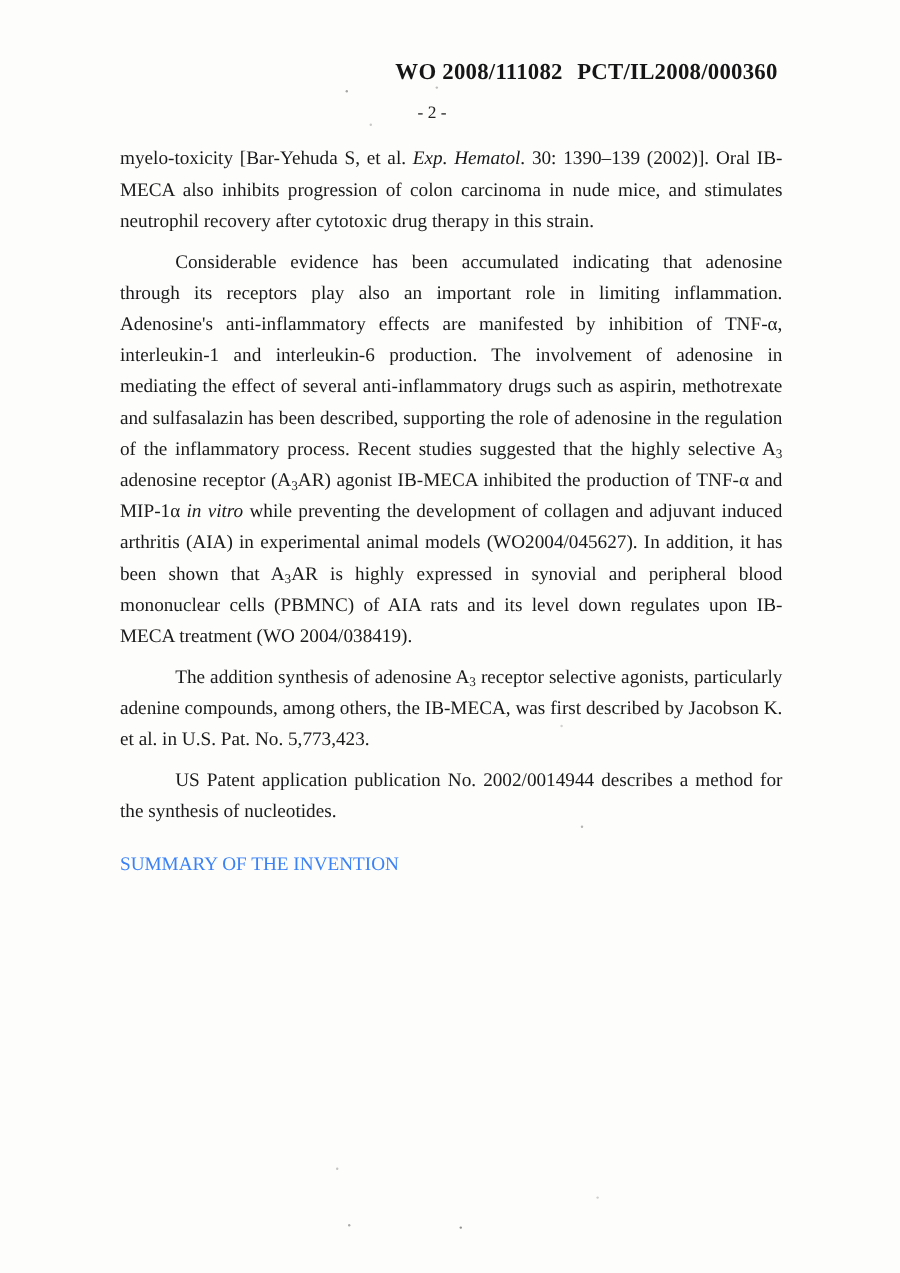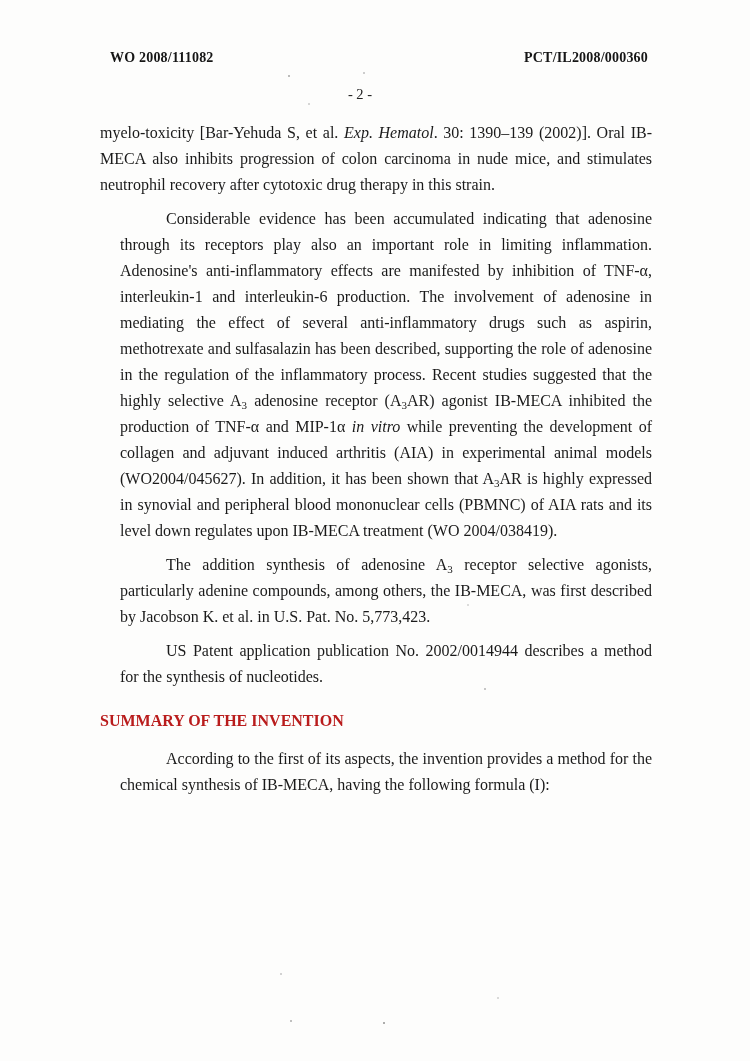--- a/index.html
+++ b/index.html
@@ -15,25 +15,26 @@
     font-family: "Liberation Serif", serif;
     color: #1c1c1c;
     overflow: hidden;
   }
   .header {
     position: absolute;
     top: 50px;
     left: 110px;
     width: 538px;
     display: flex;
-    justify-content: space-between;
-    font-size: 14px;
+    justify-content: flex-end;
+    font-size: 19px;
     font-weight: bold;
     color: #161616;
     letter-spacing: 0.2px;
+    gap: 12px;
   }
   .pagenum {
     position: absolute;
     top: 86px;
     left: 0;
     width: 720px;
     text-align: center;
     font-size: 14.5px;
     color: #222222;
   }
@@ -45,28 +46,27 @@
   }
   .doc-body p.para {
     margin: 0 0 8px 0;
     font-size: 16px;
     line-height: 26px;
     text-align: justify;
     color: #1a1a1a;
   }
   .doc-body p.para.indent {
     text-indent: 46px;
-    margin-left: 20px;
   }
   .doc-body h2.heading {
     margin: 18px 0 12px 0;
     font-size: 16px;
     line-height: 26px;
-    font-weight: bold;
-    color: #b91c1c;
+    font-weight: normal;
+    color: #3b82f6;
     text-align: left;
   }
   .doc-body em {
   }
   .doc-body sub {
     font-size: 11px;
     line-height: 0;
     vertical-align: -3px;
   }
   
@@ -100,18 +100,17 @@
   </div>
 
   <div class="pagenum">- 2 -</div>
 
   <div class="doc-body">
       <p class="para"><span>myelo-toxicity [Bar-Yehuda S, et al. </span><em>Exp. Hematol</em><span>. 30: 1390–139 (2002)]. Oral IB-MECA also inhibits progression of colon carcinoma in nude mice, and stimulates neutrophil recovery after cytotoxic drug therapy in this strain.</span></p>
       <p class="para indent"><span>Considerable evidence has been accumulated indicating that adenosine through its receptors play also an important role in limiting inflammation. Adenosine's anti-inflammatory effects are manifested by inhibition of TNF-α, interleukin-1 and interleukin-6 production. The involvement of adenosine in mediating the effect of several anti-inflammatory drugs such as aspirin, methotrexate and sulfasalazin has been described, supporting the role of adenosine in the regulation of the inflammatory process. Recent studies suggested that the highly selective A</span><sub>3</sub><span> adenosine receptor (A</span><sub>3</sub><span>AR) agonist IB-MECA inhibited the production of TNF-α and MIP-1α </span><em>in vitro</em><span> while preventing the development of collagen and adjuvant induced arthritis (AIA) in experimental animal models (WO2004/045627). In addition, it has been shown that A</span><sub>3</sub><span>AR is highly expressed in synovial and peripheral blood mononuclear cells (PBMNC) of AIA rats and its level down regulates upon IB-MECA treatment (WO 2004/038419).</span></p>
       <p class="para indent"><span>The addition synthesis of adenosine A</span><sub>3</sub><span> receptor selective agonists, particularly adenine compounds, among others, the IB-MECA, was first described by Jacobson K. et al. in U.S. Pat. No. 5,773,423.</span></p>
       <p class="para indent"><span>US Patent application publication No. 2002/0014944 describes a method for the synthesis of nucleotides.</span></p>
       <h2 class="heading"><span>SUMMARY OF THE INVENTION</span></h2>
-      <p class="para indent"><span>According to the first of its aspects, the invention provides a method for the chemical synthesis of IB-MECA, having the following formula (I):</span></p>
     </div>
 
   <div class="noise"></div>
 
 </div>
 
 </body></html>

